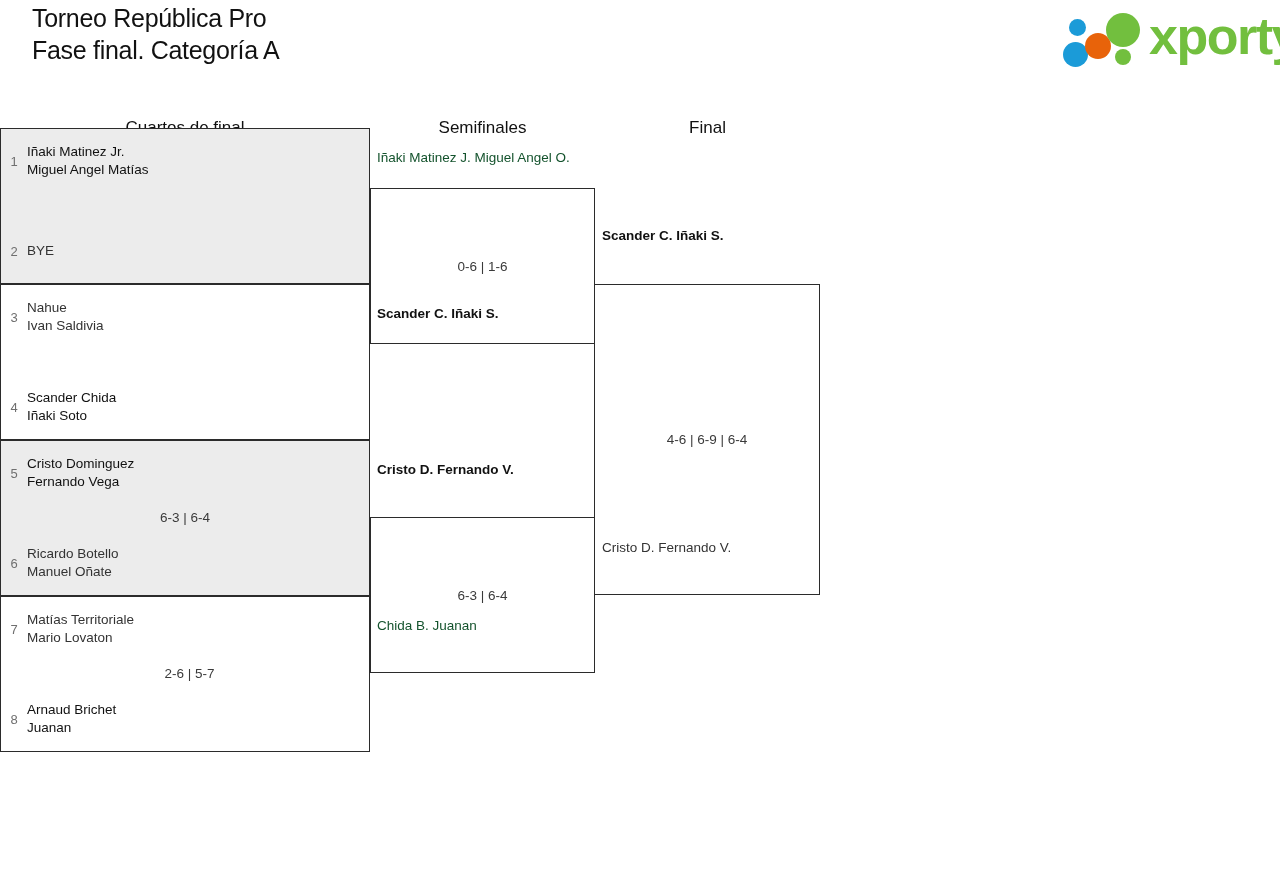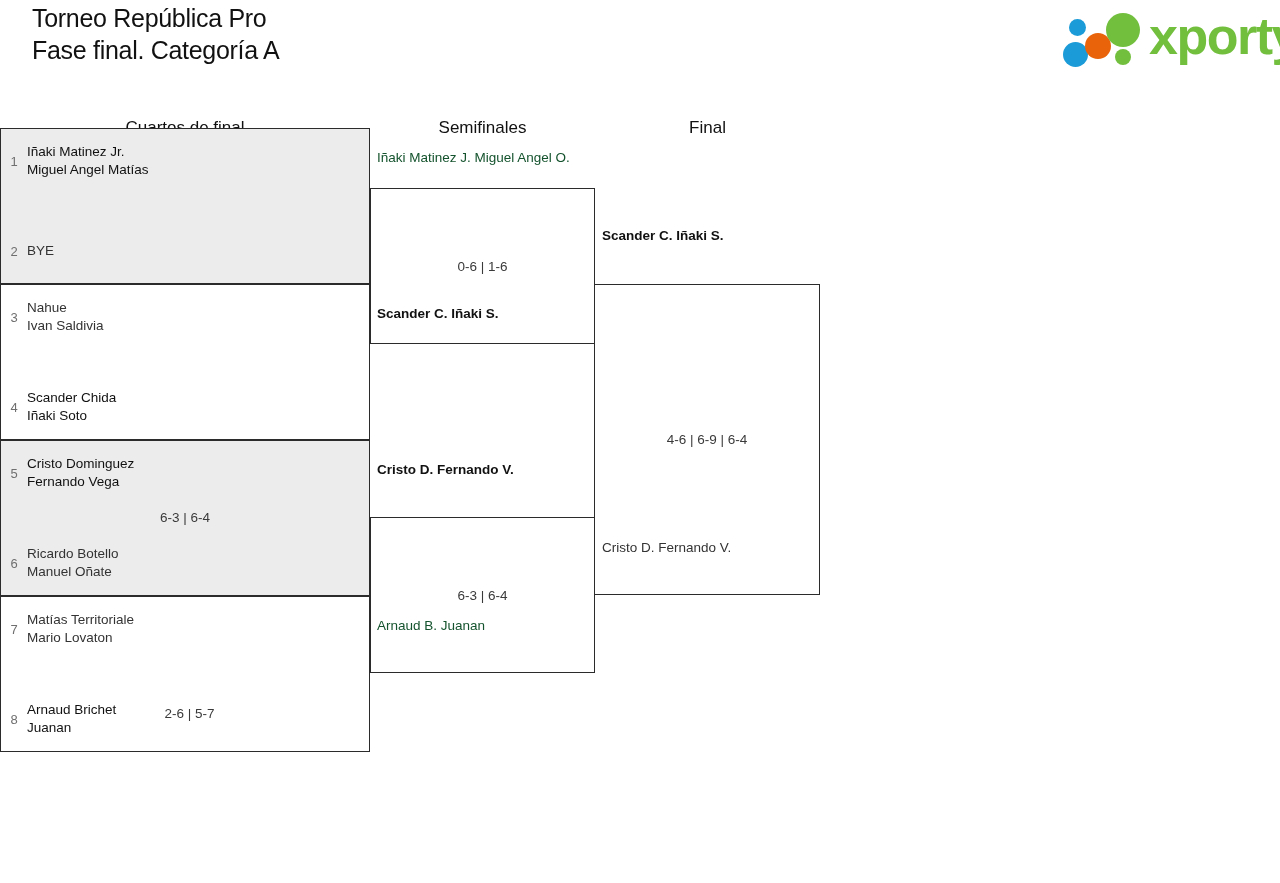--- a/index.html
+++ b/index.html
@@ -298,21 +298,21 @@
     <div class="slot bottom">
       <span class="seed">8</span>
       <span class="names winner">
         <span class="n1">Arnaud Brichet</span>
         <span class="n2">Juanan</span>
       </span>
     </div>
   </div>
 
   <div class="r1-score" style="top:510px;">6-3 | 6-4</div>
-  <div class="r1-score" style="top:706px;padding-left:9px;">2-6 | 5-7</div>
+  <div class="r1-score" style="top:666px;padding-left:9px;">2-6 | 5-7</div>
 
   <div class="r2-names" style="left:377px; top:149px;">
     <span class="n1">Iñaki Matinez J.</span>
     <span class="n2">Miguel Angel O.</span>
   </div>
 
   <div class="r2-box" style="top:188px;">
     <div class="r2-score">0-6 | 1-6</div>
   </div>
 
@@ -324,21 +324,21 @@
   <div class="r2-names winner" style="left:377px; top:461px;">
     <span class="n1">Cristo D.</span>
     <span class="n2">Fernando V.</span>
   </div>
 
   <div class="r2-box" style="top:517px;">
     <div class="r2-score">6-3 | 6-4</div>
   </div>
 
   <div class="r2-names" style="left:377px; top:617px;">
-    <span class="n1">Arnaud B.</span>
+    <span class="n1">Chida B.</span>
     <span class="n2">Juanan</span>
   </div>
 
   <div class="r3-names winner" style="left:602px; top:227px;">
     <span class="n1">Scander C.</span>
     <span class="n2">Iñaki S.</span>
   </div>
 
   <div class="r3-box">
     <div class="r3-score">4-6 | 6-9 | 6-4</div>

